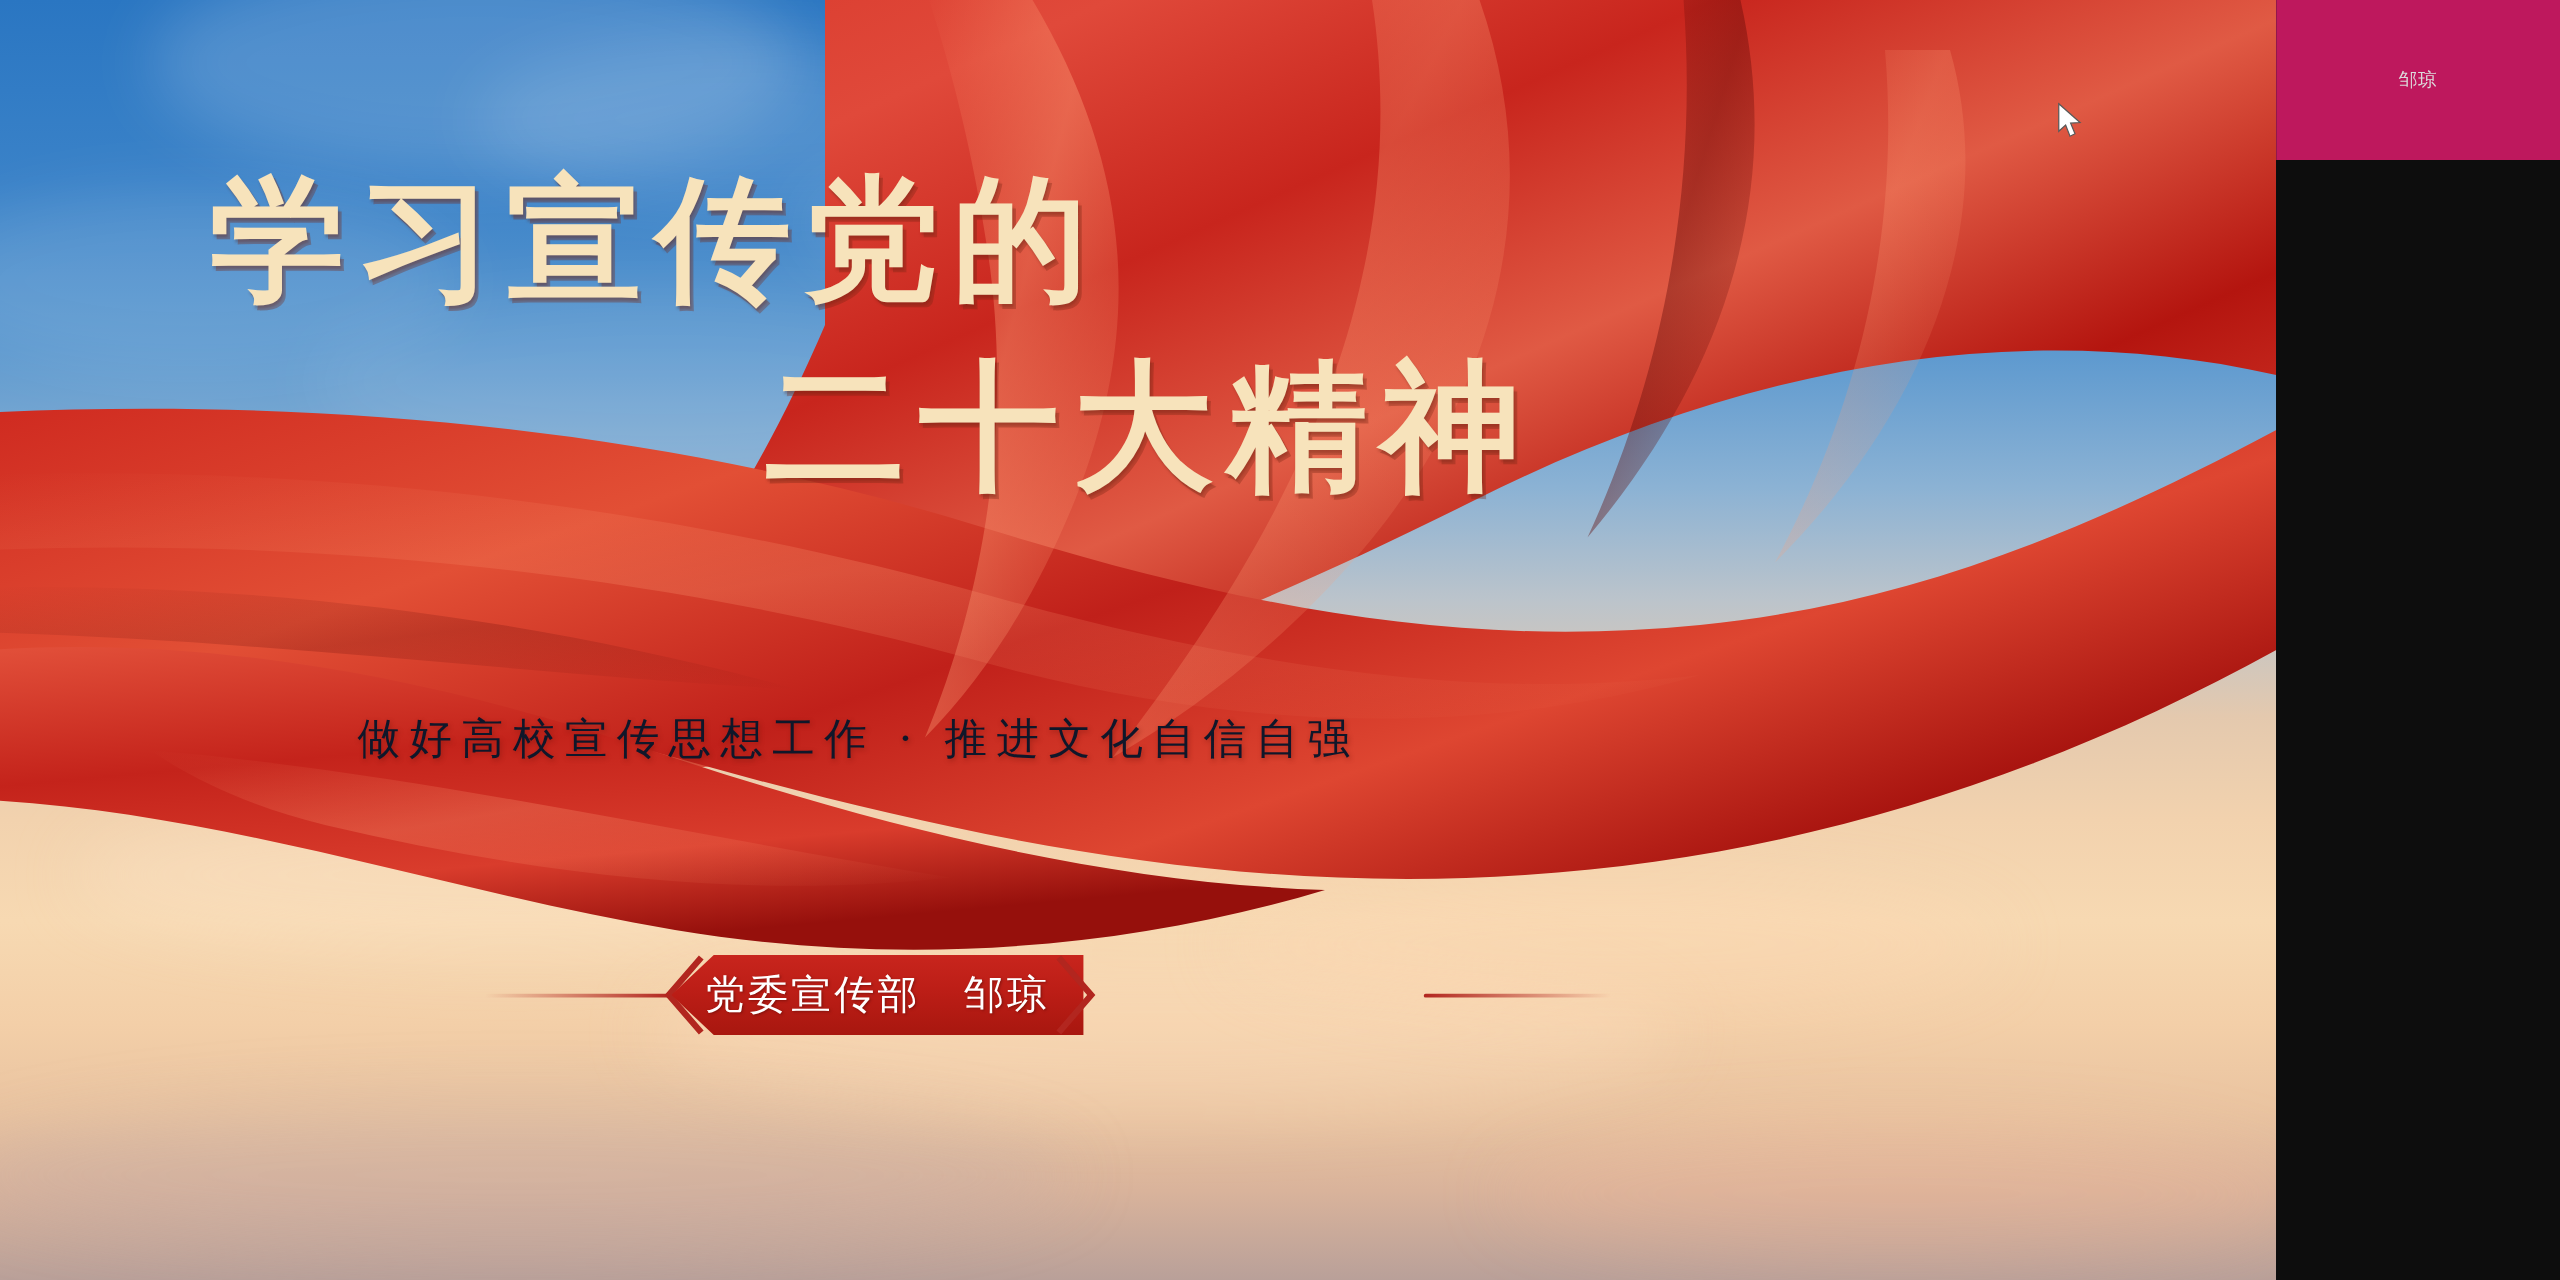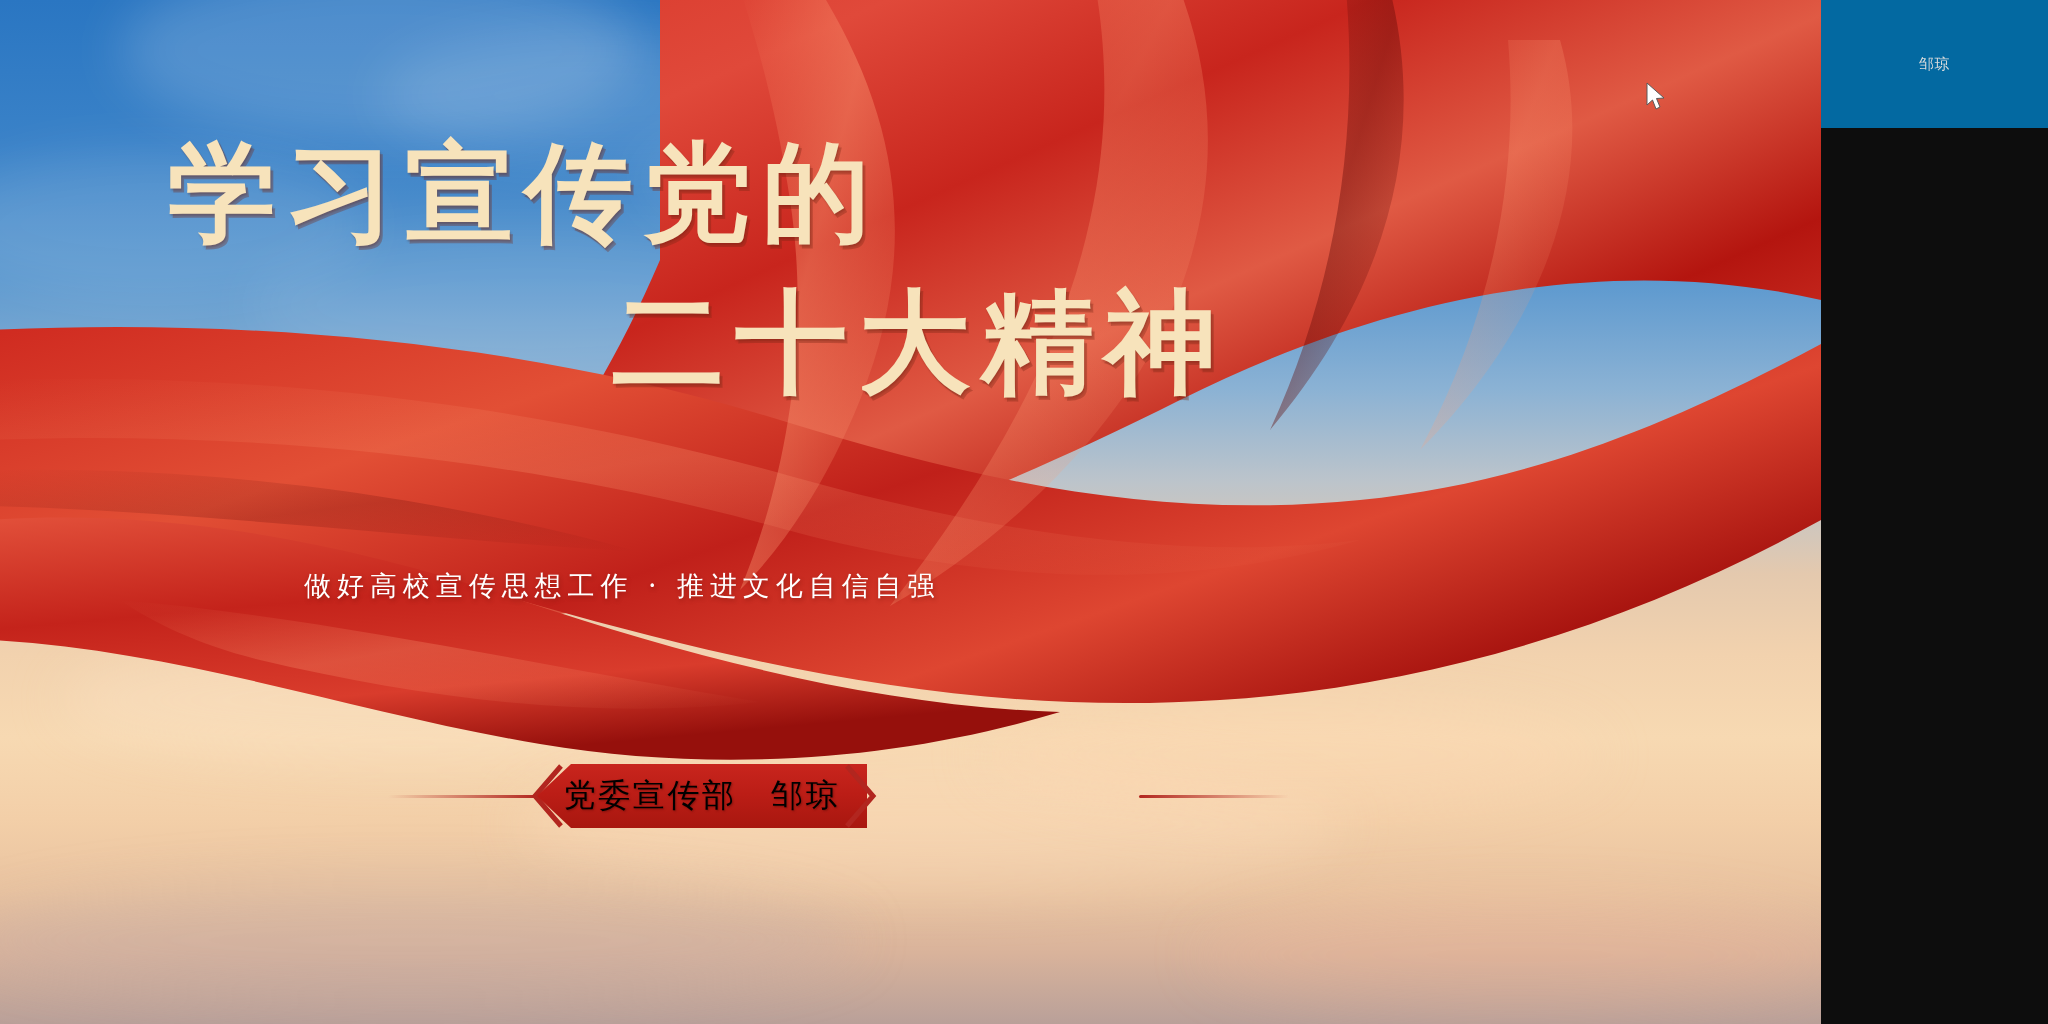--- a/index.html
+++ b/index.html
@@ -103,26 +103,26 @@
   }
   .title-line.line2 {
     left: 612px;
     top: 278px;
     font-size: 112px;
     line-height: 1.15;
   }
 
   .subtitle {
     position: absolute;
-    left: 304px;
+    left: 286px;
     top: 568px;
     font-family: "DejaVu Serif", "Liberation Serif", serif;
-    font-size: 27px;
+    font-size: 34px;
     letter-spacing: .22em;
-    color: #ffffff;
+    color: #0f172a;
     white-space: nowrap;
     text-shadow: 1px 2px 4px rgba(110,20,10,.45);
   }
 
   
   .badge-row {
     position: absolute;
     left: 0;
     top: 754px;
     width: 1821px;
@@ -177,21 +177,21 @@
     left: 537px;
     top: 10px;
     width: 330px;
     height: 64px;
     display: flex;
     align-items: center;
     justify-content: center;
     font-family: "DejaVu Serif", "Liberation Serif", serif;
     font-size: 32px;
     letter-spacing: .08em;
-    color: #000000;
+    color: #ffffff;
     white-space: pre;
     z-index: 3;
     text-shadow: 1px 1px 2px rgba(80,10,5,.5);
   }
 
   
   .cursor {
     position: absolute;
     left: 1645px;
     top: 82px;
@@ -208,21 +208,21 @@
     left: 1821px;
     top: 0;
     width: 227px;
     height: 1024px;
     background: #0d0d0d;
   }
   .participant-tile {
     position: relative;
     width: 227px;
     height: 128px;
-    background: #0369a1;
+    background: #be185d;
     display: flex;
     align-items: center;
     justify-content: center;
   }
   .participant-name {
     font-family: "DejaVu Sans", "Liberation Sans", sans-serif;
     font-size: 15px;
     color: #dcdcdc;
     letter-spacing: .03em;
   }

